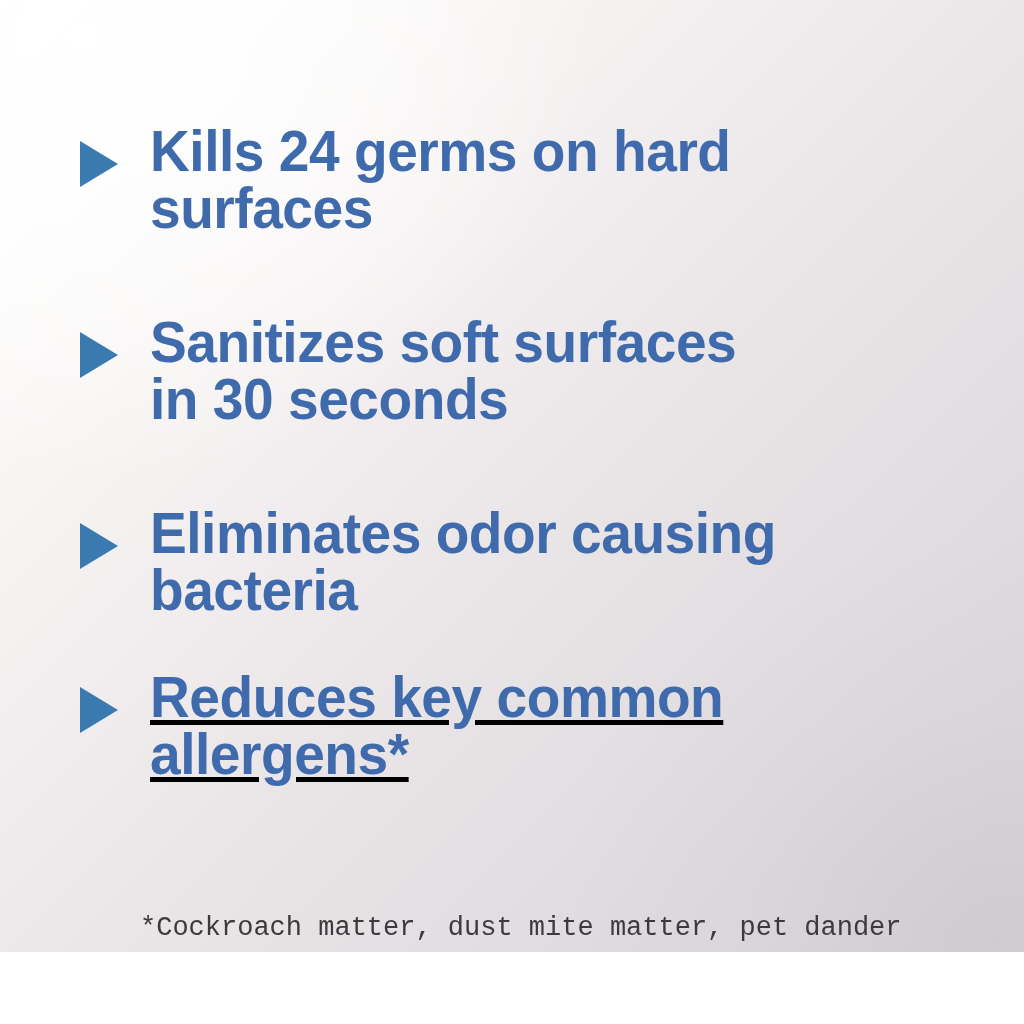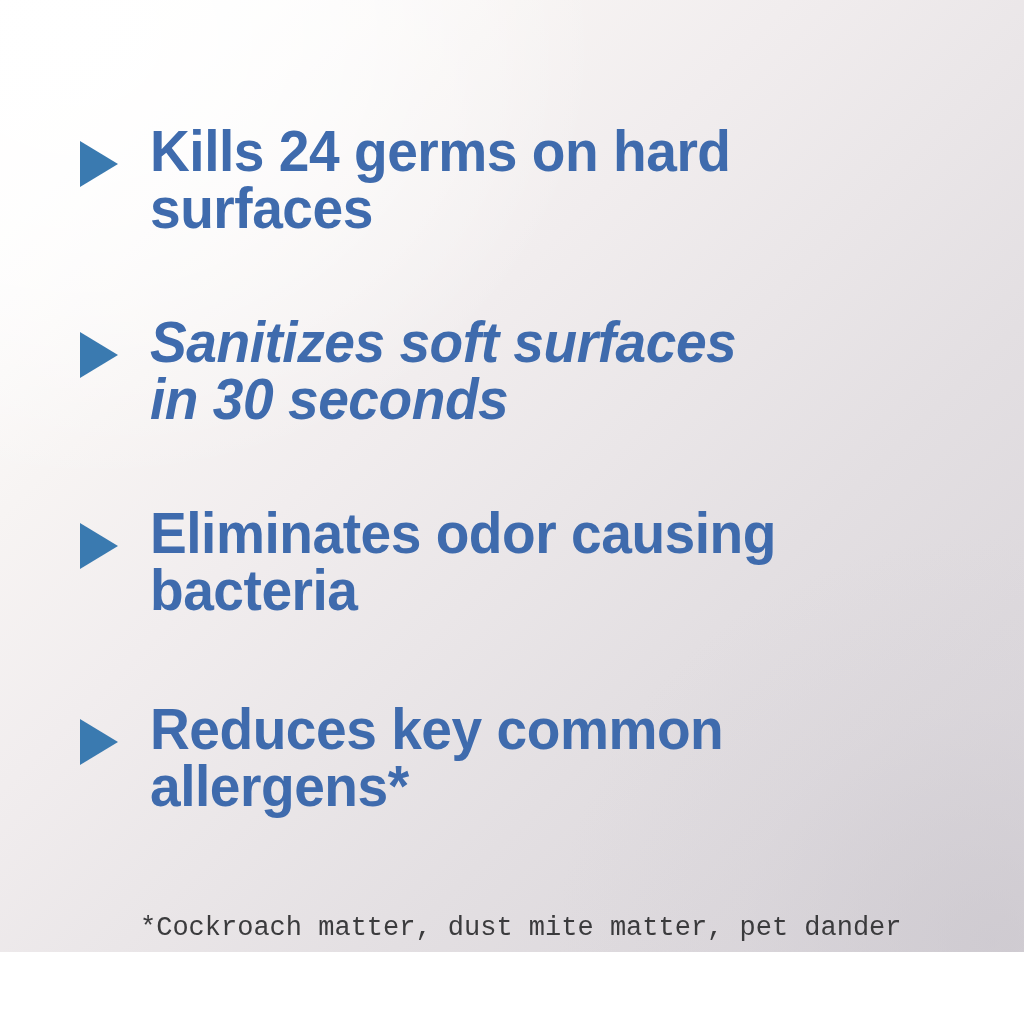--- a/index.html
+++ b/index.html
@@ -87,23 +87,23 @@
     font-size: 58px;
     line-height: 0.98;
     letter-spacing: -0.5px;
     color: #3f6bad;
     transform: scaleX(0.95);
     transform-origin: left center;
     white-space: pre-line;
   }
 
   #row0 { top: 123px; }
-  #row1 { top: 314px; font-style: italic; }
+  #row1 { top: 314px; }
   #row2 { top: 505px; justify-content: flex-end; }
-  #row3 { top: 701px; }
+  #row3 { top: 669px; text-decoration: underline; }
 
   
   .footnote {
     position: absolute;
     left: 140px;
     top: 913px;
     font-family: Liberation Mono, monospace;
     font-size: 27px;
     font-weight: normal;
     letter-spacing: 0px;

